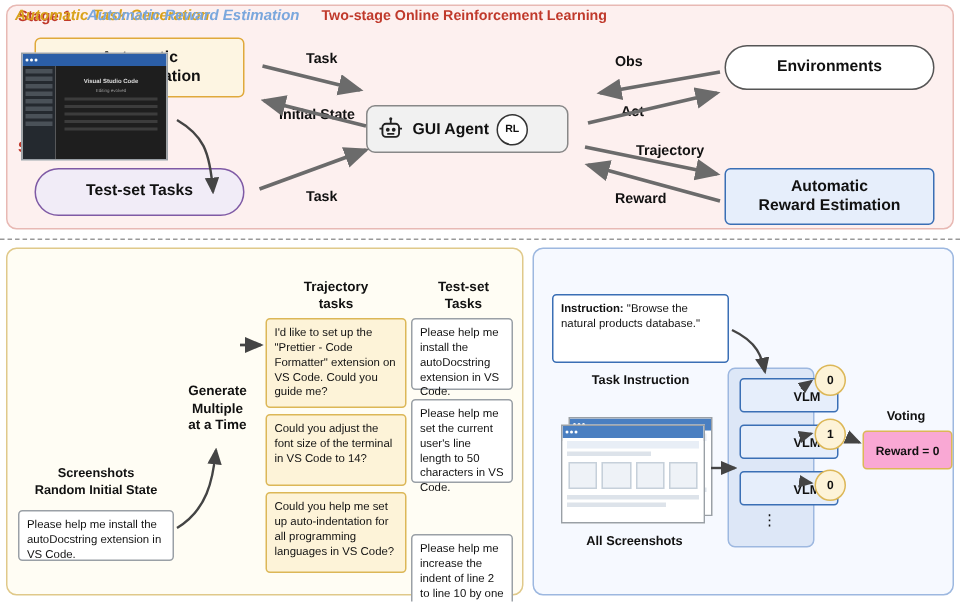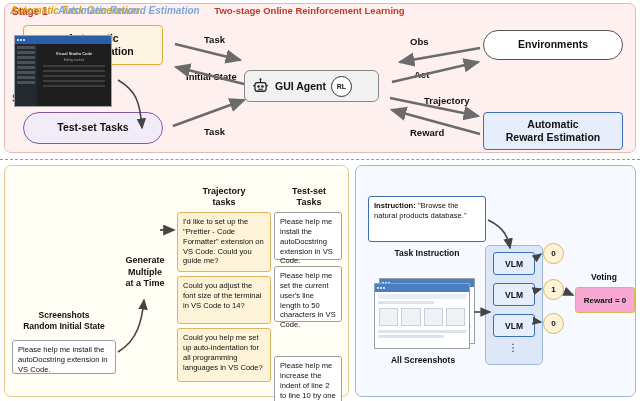--- a/index.html
+++ b/index.html
@@ -286,20 +286,21 @@
     width: 40px; height: 21px;
     background: #e6eefb;
     border: 1.3px solid #3a6fb5;
     border-radius: 3px;
     font-size: 8.5px;
     font-weight: bold;
     color: #111;
     display: flex;
     align-items: center;
     justify-content: center;
+    padding-left: 24px;
   }
   .vlm-stack {
     position: absolute;
     left: 485px; top: 245px;
     width: 56px; height: 118px;
     background: #dde7f7;
     border: 1.2px solid #9db8e0;
     border-radius: 5px;
   }
   .score {

